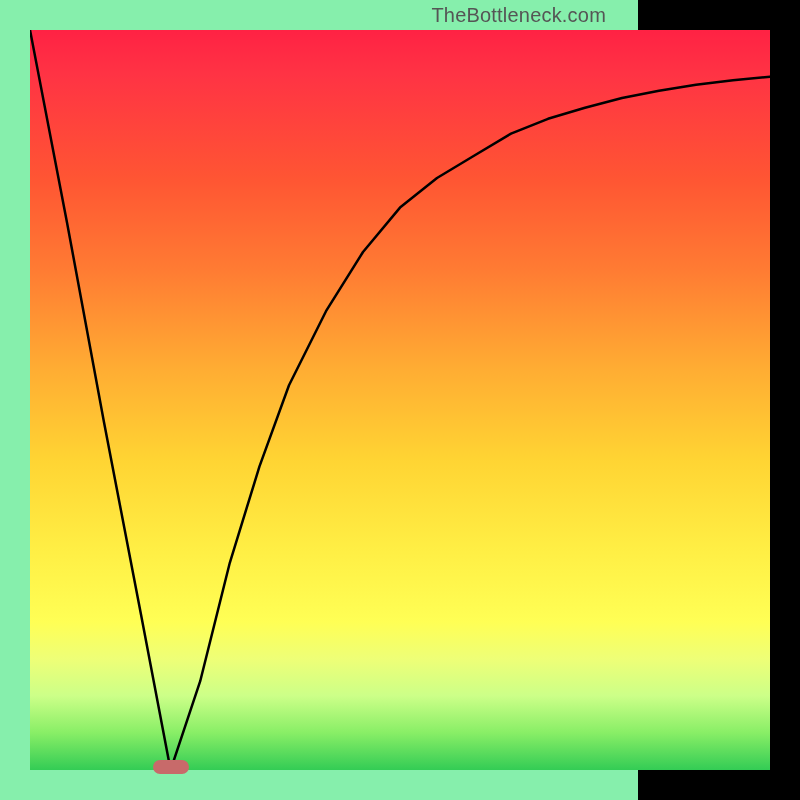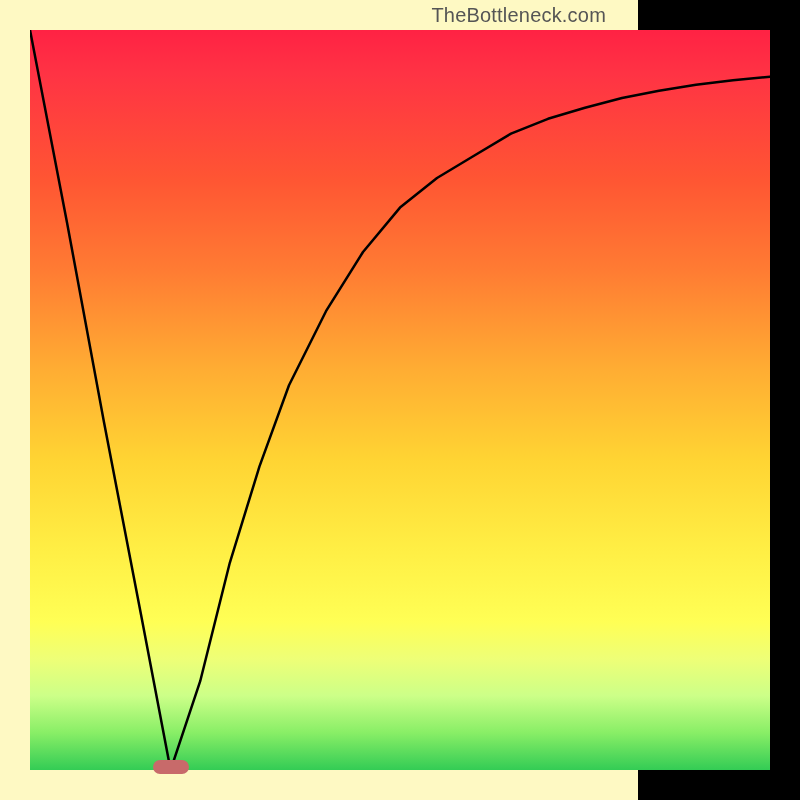--- a/index.html
+++ b/index.html
@@ -7,21 +7,21 @@
     padding: 0;
     width: 800px;
     height: 800px;
     background: #000;
     position: relative;
     font-family: Arial, sans-serif;
   }
   .outer {
     width: 638px;
     height: 800px;
-    background: #fef9c3;
+    background: #86efac;
     position: relative;
   }
   .plot-area {
     position: absolute;
     left: 30px;
     top: 30px;
     width: 740px;
     height: 740px;
     background: linear-gradient(to bottom,
       #ff2244 0%,

